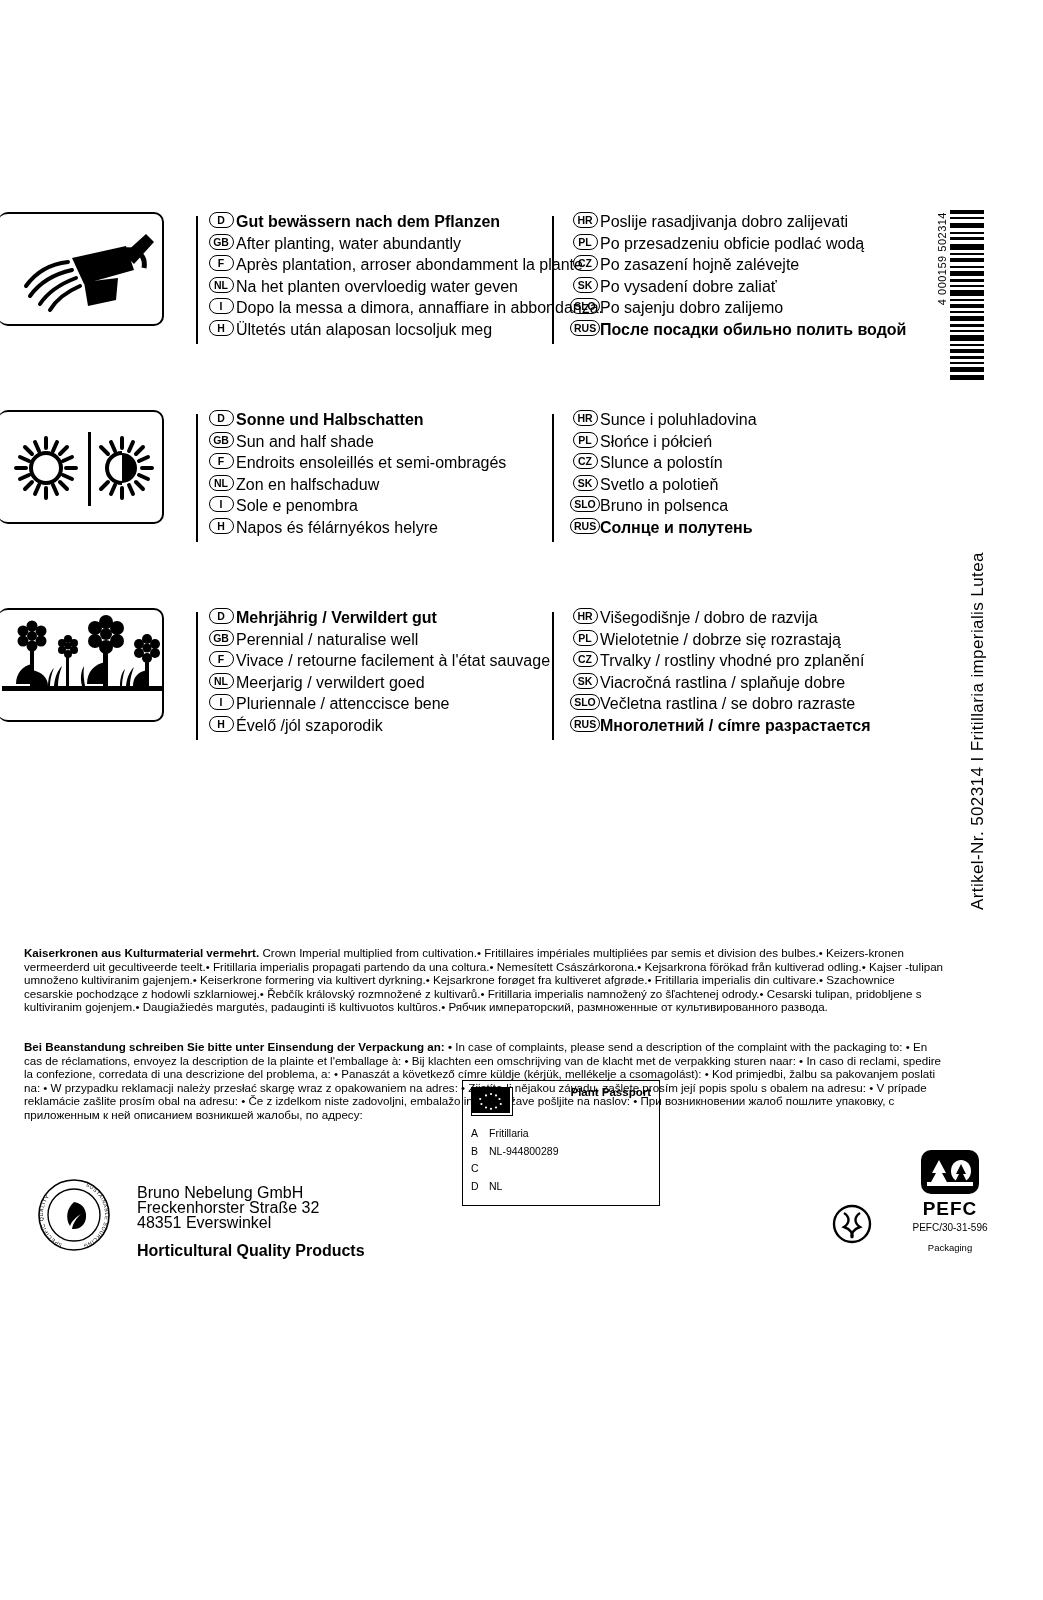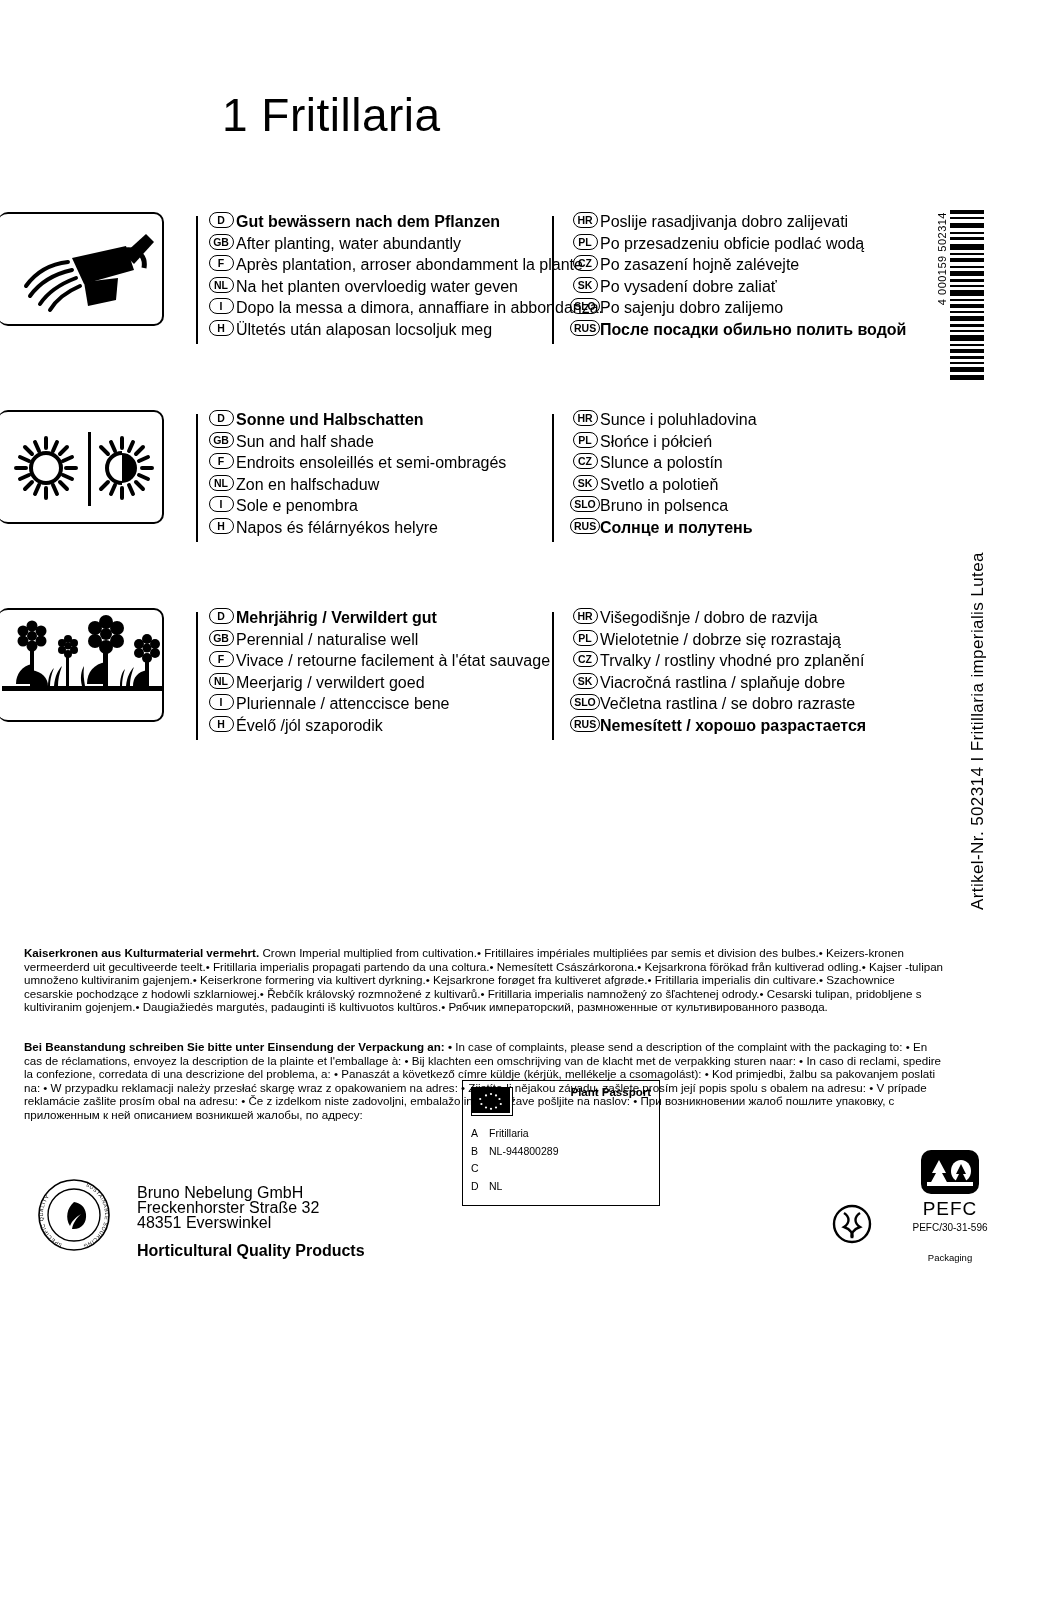--- a/index.html
+++ b/index.html
@@ -49,31 +49,30 @@
   .addr .hq{margin-top:13px;font-weight:bold;}
   .seal{position:absolute;left:37px;top:1178px;width:74px;height:74px;}
   .passport{position:absolute;left:462px;top:1080px;width:196px;height:124px;border:1.5px solid #000;}
   .passport .pp-title{position:absolute;right:8px;top:5px;font-size:11.5px;font-weight:bold;}
   .passport .euflag{position:absolute;left:8px;top:6px;width:40px;height:27px;background:#fff;border:1px solid #000;}
   .passport .rows{position:absolute;left:8px;top:44px;font-size:10.5px;line-height:17.5px;}
   .passport .rows div{display:flex;}
   .passport .rows b{width:18px;font-weight:normal;}
   .pefc{position:absolute;left:895px;top:1148px;width:110px;text-align:center;}
   .pefc .logo{width:62px;height:48px;margin:0 auto;}
-  .pefc .name{font-size:19px;font-weight:normal;letter-spacing:1px;margin-top:2px;}
+  .pefc .name{font-size:19px;font-weight:bold;letter-spacing:1px;margin-top:2px;}
   .pefc .code{font-size:10px;margin-top:2px;}
-  .pefc .pack{font-size:9.5px;margin-top:19px;}
+  .pefc .pack{font-size:9.5px;margin-top:9px;}
   .hmark{position:absolute;left:832px;top:1204px;width:40px;height:40px;}
 </style>
 </head>
 <body>
 
 <div class="page">
 
-  <div class="title">1 Fritillaria</div>
 
 
   <div class="barcode">
     <div class="num">4 000159 502314</div>
     <div class="bars">
       <i style="top:0px;height:4px"></i>
         <i style="top:7px;height:2px"></i>
       <i style="top:13px;height:5px"></i>
         <i style="top:22px;height:2px"></i>
       <i style="top:27px;height:3px"></i>
@@ -426,21 +425,21 @@
         <div class="lang-row">
           <div class="lang-tag">
             <span>SLO</span>
           </div>
           <div class="lang-txt">Večletna rastlina / se dobro razraste</div>
         </div>
         <div class="lang-row bold">
           <div class="lang-tag">
             <span>RUS</span>
           </div>
-          <div class="lang-txt">Nemesített / хорошо разрастается</div>
+          <div class="lang-txt">Многолетний / címre разрастается</div>
         </div>
       </div>
   </div>
 
   <div class="legal" style="top:946px;">
     <b>Kaiserkronen aus Kulturmaterial vermehrt.</b><span> Crown Imperial multiplied from cultivation.• Fritillaires impériales multipliées par semis et division des bulbes.• Keizers-kronen vermeerderd uit gecultiveerde teelt.• Fritillaria imperialis propagati partendo da una coltura.• Nemesített Császárkorona.• Kejsarkrona förökad från kultiverad odling.• Kajser -tulipan umnoženo kultiviranim gajenjem.• Keiserkrone formering via kultivert dyrkning.• Kejsarkrone forøget fra kultiveret afgrøde.• Fritillaria imperialis din cultivare.• Szachownice cesarskie pochodzące z hodowli szklarniowej.• Řebčík královský rozmnožené z kultivarů.• Fritillaria imperialis namnožený zo šľachtenej odrody.• Cesarski tulipan, pridobljene s kultiviranim gojenjem.• Daugiažiedės margutės, padauginti iš kultivuotos kultūros.• Рябчик императорский, размноженные от культивированного разводa.</span>
   </div>
 
   <div class="legal" style="top:1040px;">
     <b>Bei Beanstandung schreiben Sie bitte unter Einsendung der Verpackung an: •</b><span> In case of complaints, please send a description of the complaint with the packaging to: • En cas de réclamations, envoyez la description de la plainte et l'emballage à: • Bij klachten een omschrijving van de klacht met de verpakking sturen naar: • In caso di reclami, spedire la confezione, corredata di una descrizione del problema, a: • Panaszát a következő címre küldje (kérjük, mellékelje a csomagolást): • Kod primjedbi, žalbu sa pakovanjem poslati na: • W przypadku reklamacji należy przesłać skargę wraz z opakowaniem na adres: • Zjistíte-li nějakou závadu, zašlete prosím její popis spolu s obalem na adresu: • V prípade reklamácie zašlite prosím obal na adresu: • Če z izdelkom niste zadovoljni, embalažo in opis težave pošljite na naslov: • При возникновении жалоб пошлите упаковку, с приложенным к ней описанием возникшей жалобы, по адресу:</span>

